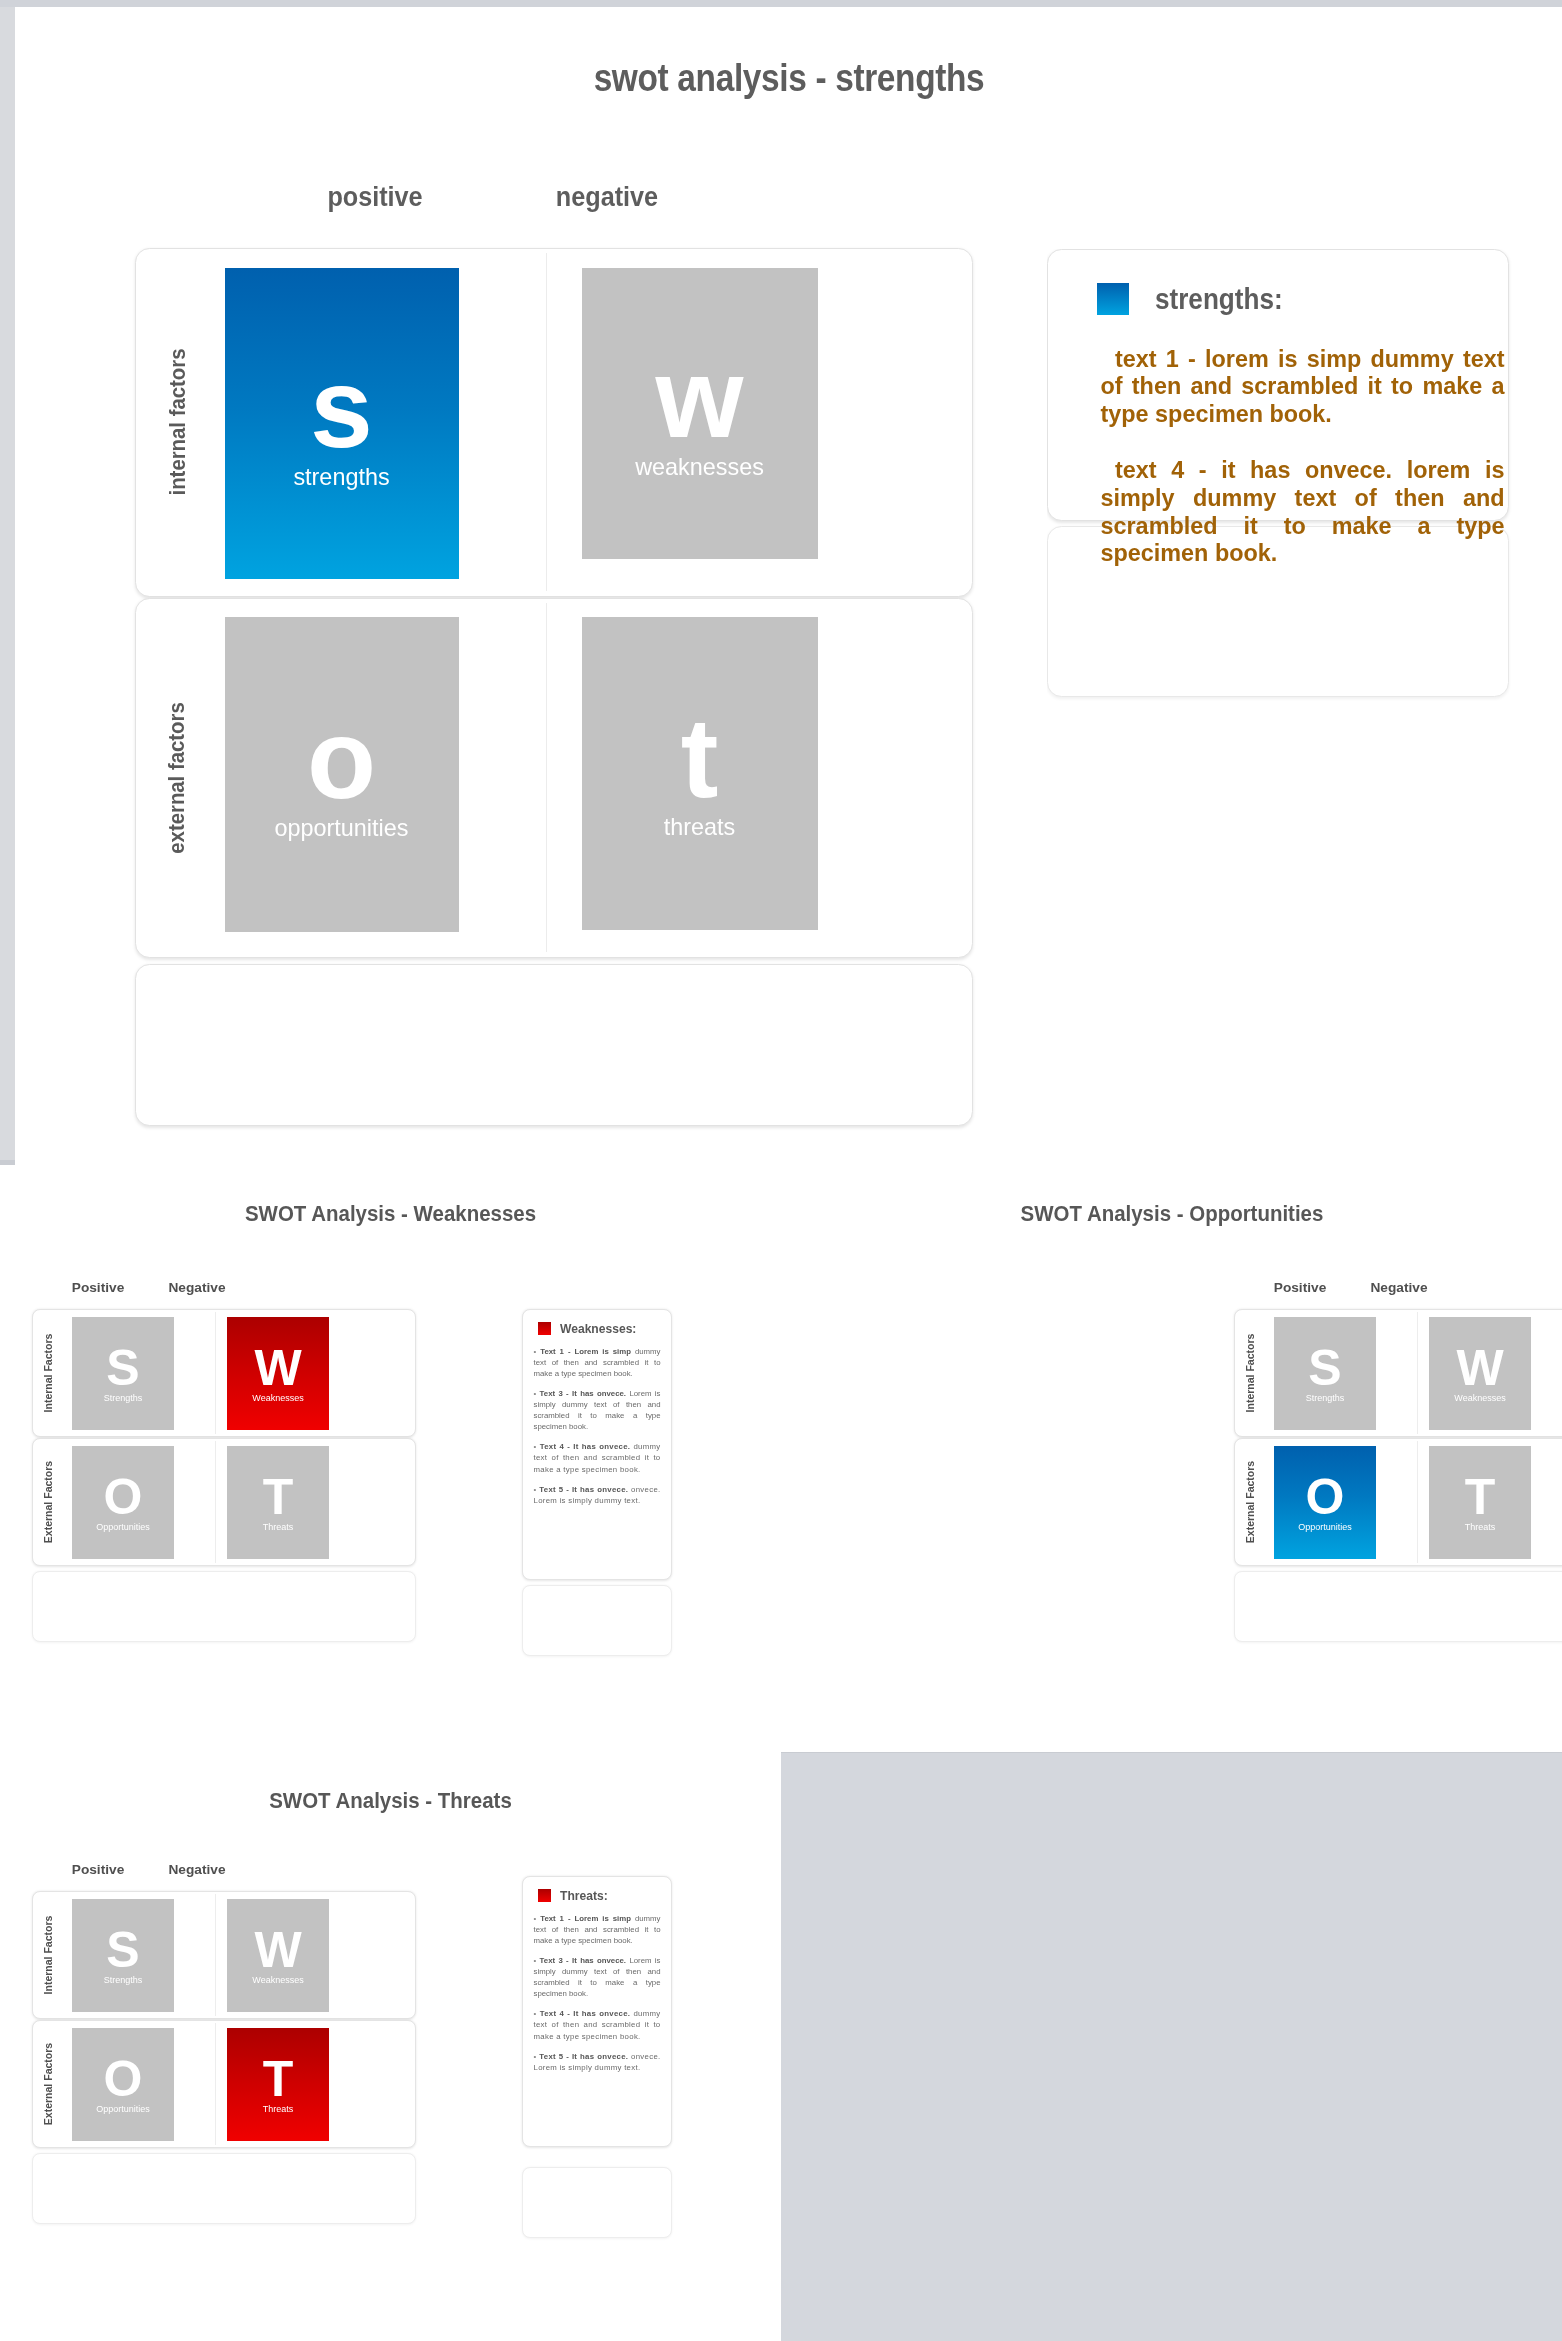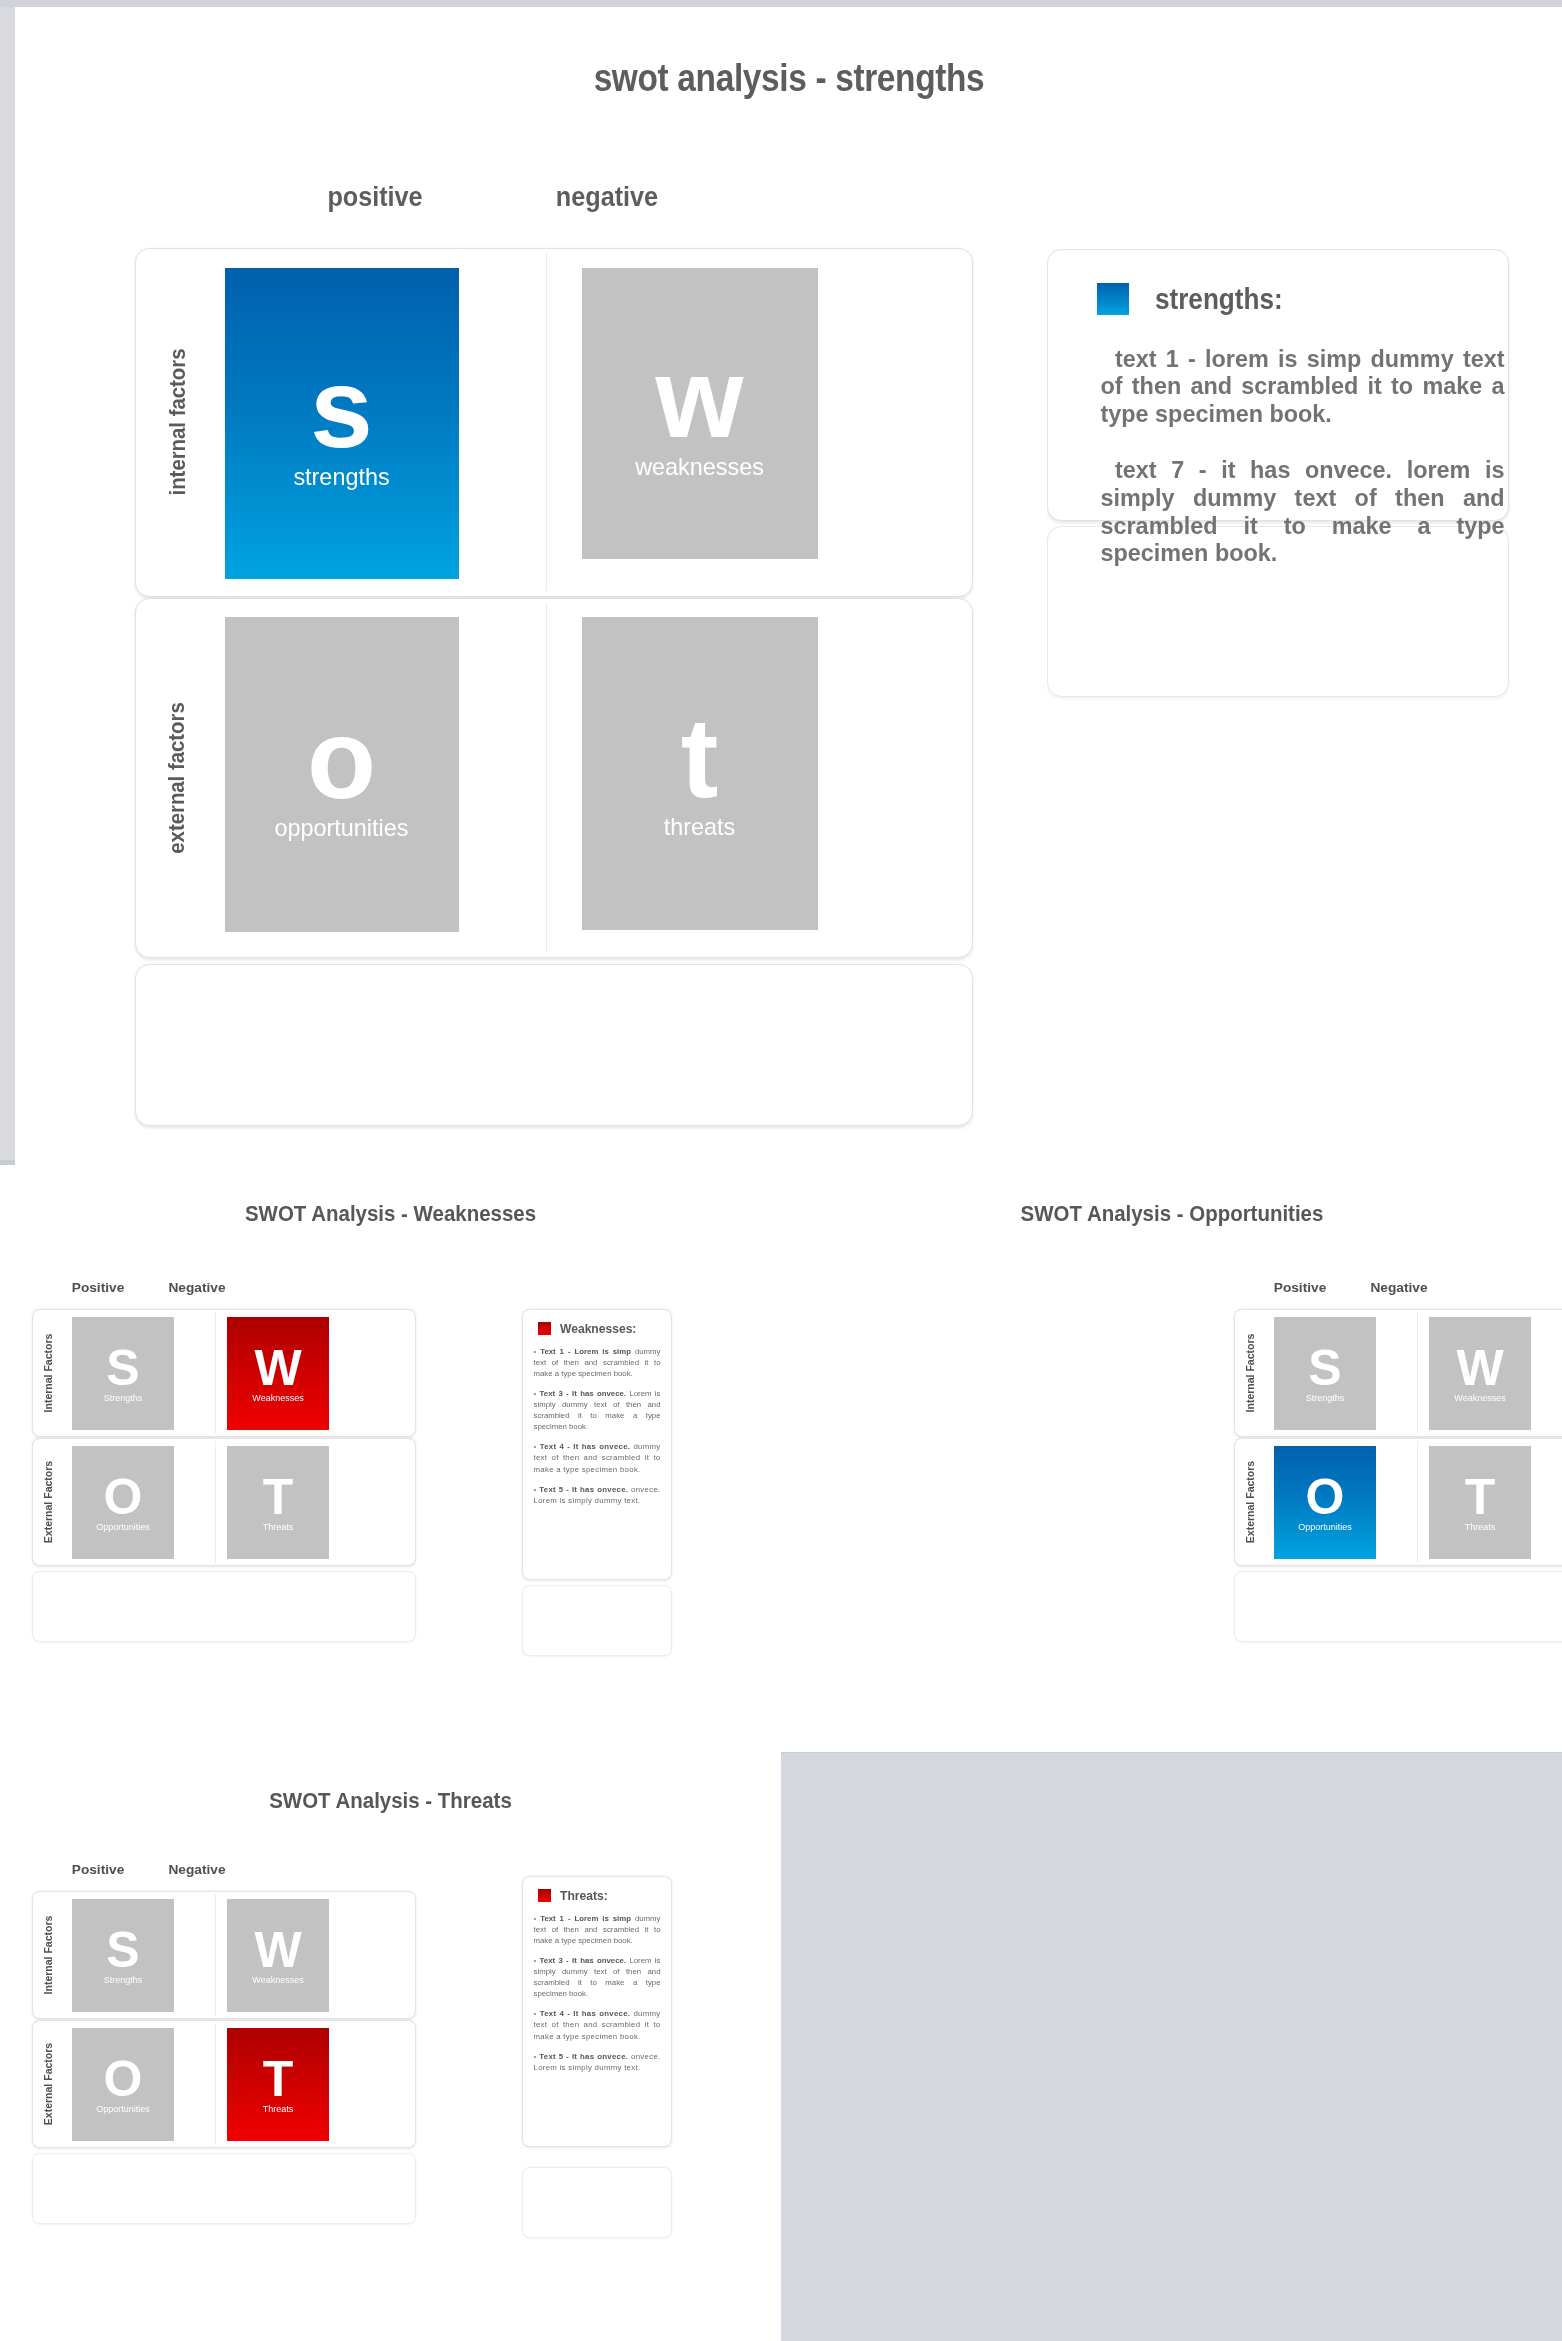--- a/index.html
+++ b/index.html
@@ -186,23 +186,23 @@
 
     <div class="big-clip">
       <div style="position:absolute;left:0;top:0;width:462px;height:272px;background:#fff;border:0.8px solid #e2e2e2;border-radius:14.5px;box-shadow:0 1.6px 3.2px rgba(0,0,0,.10);"></div>
       <div style="position:absolute;left:0;top:277px;width:462px;height:171px;background:#fff;border:0.8px solid #e8e8e8;border-radius:14.5px;box-shadow:0 1.6px 3.2px rgba(0,0,0,.06);"></div>
 
       <div style="position:absolute;left:50px;top:34px;display:flex;align-items:flex-start;gap:26px;">
         <div class="big-swatch sw-blue"></div>
         <div class="big-panel-title">strengths:</div>
       </div>
 
-      <div style="position:absolute;left:54px;top:97px;width:404px;font-size:23.4px;line-height:1.18;color:#737373;font-weight:700;font-family:'Liberation Sans Narrow','Liberation Sans',sans-serif;">
+      <div style="position:absolute;left:54px;top:97px;width:404px;font-size:23.4px;line-height:1.18;color:#a16207;font-weight:700;font-family:'Liberation Sans Narrow','Liberation Sans',sans-serif;">
         <p style="margin-bottom:29px;text-align:justify;text-indent:14.5px;">text 1 - lorem is simp dummy text of then and scrambled it to make a type specimen book.</p>
-        <p style="margin-bottom:29px;text-align:justify;text-indent:14.5px;">text 7 -  it has onvece. lorem is simply dummy text of then and scrambled it to make a type specimen book.</p>
+        <p style="margin-bottom:29px;text-align:justify;text-indent:14.5px;">text 4 -  it has onvece. lorem is simply dummy text of then and scrambled it to make a type specimen book.</p>
       </div>
     </div>
   </div>
 
   <div class="slide" id="slide-weaknesses">
     <div class="sm-title">SWOT Analysis - Weaknesses</div>
     <div class="sm-colhead" style="left:69px;top:115px;width:58px;text-align:center;">Positive</div>
     <div class="sm-colhead" style="left:168px;top:115px;width:58px;text-align:center;">Negative</div>
 
     <div class="sm-matrix">

